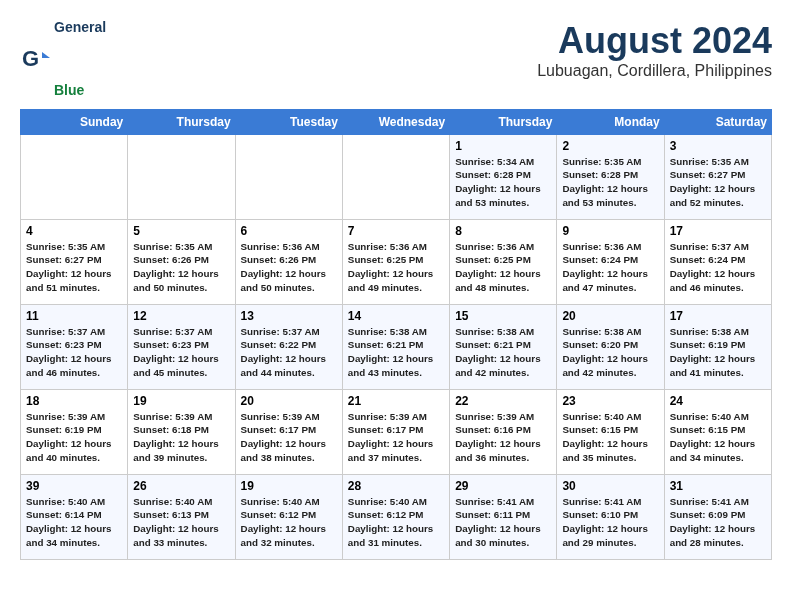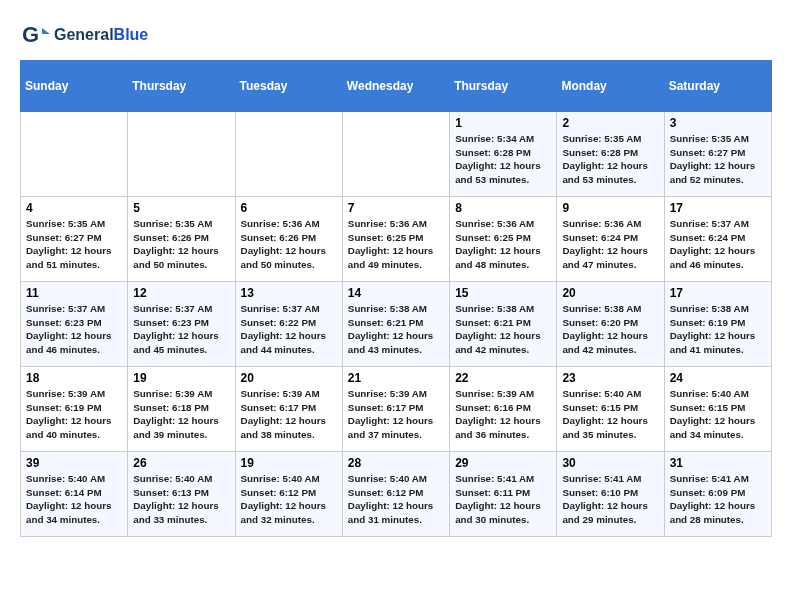--- a/index.html
+++ b/index.html
@@ -15,54 +15,54 @@
       justify-content: space-between;
       align-items: flex-start;
       margin-bottom: 10px;
     }
     .logo {
       display: flex;
       align-items: center;
     }
     .logo-text {
       display: flex;
-      flex-direction: row;
-      font-size: 16px;
+      flex-direction: column;
+      font-size: 14px;
       font-weight: bold;
       color: #1a3a5c;
       line-height: 1.1;
     }
     .logo-icon {
       width: 30px;
       height: 30px;
       margin-right: 4px;
     }
-    .logo-blue { color: #1d4ed8; }
+    .logo-blue { color: #15803d; margin-top: 48px; }
     .title-block {
       text-align: right;
     }
     .month-year {
       font-size: 36px;
       font-weight: bold;
       color: #1a3a5c;
     }
     .location {
       font-size: 16px;
       color: #333;
     }
     table {
       width: 100%;
       border-collapse: collapse;
       font-size: 10.5px;
     }
     thead tr th {
       background-color: #3a7bd5;
       color: #fff;
-      padding: 18px 4px;
-      text-align: left;
+      padding: 5px 4px;
+      text-align: right;
       font-size: 12px;
       border: 1px solid #3a7bd5;
     }
     tbody tr td {
       border: 1px solid #ccc;
       padding: 4px 5px;
       vertical-align: top;
       height: 85px;
       background: #fff;
     }
@@ -91,20 +91,24 @@
   <div class="logo">
     <svg class="logo-icon" viewBox="0 0 30 30">
       <text x="2" y="22" font-size="22" fill="#1a3a5c" font-family="Arial" font-weight="bold">G</text>
       <polygon points="22,8 30,14 22,14" fill="#3a7bd5"></polygon>
     </svg>
     <div class="logo-text">
       <span>General</span>
       <span class="logo-blue">Blue</span>
     </div>
   </div>
+  <div class="title-block">
+    <div class="month-year">August 2024</div>
+    <div class="location">Lubuagan, Cordillera, Philippines</div>
+  </div>
 </div>
 
 <table>
   <thead>
     <tr>
     <th>Sunday</th>
         <th>Thursday</th>
         <th>Tuesday</th>
         <th>Wednesday</th>
         <th>Thursday</th>

